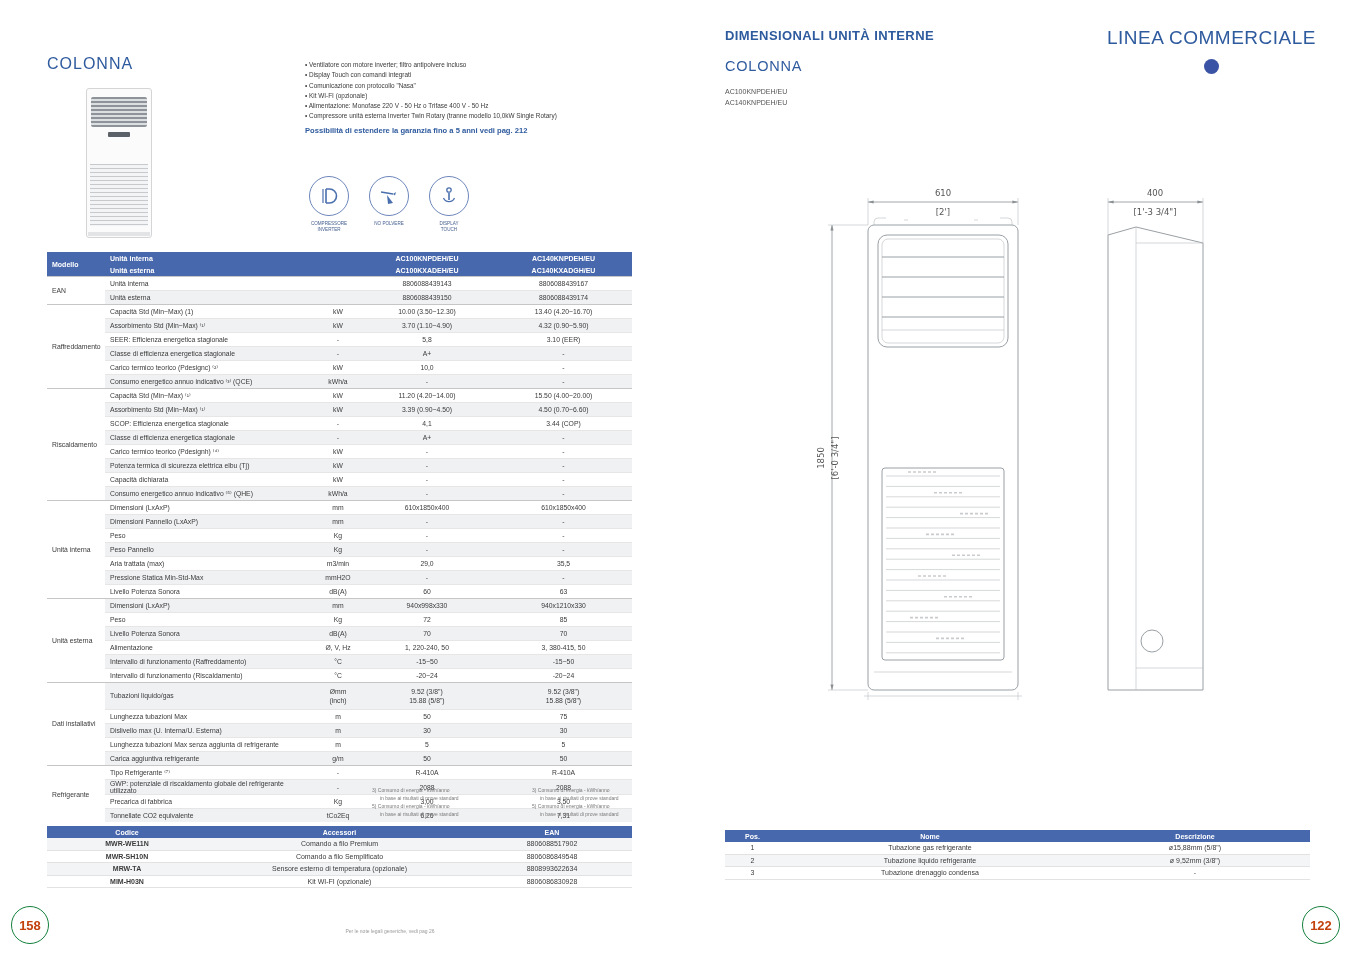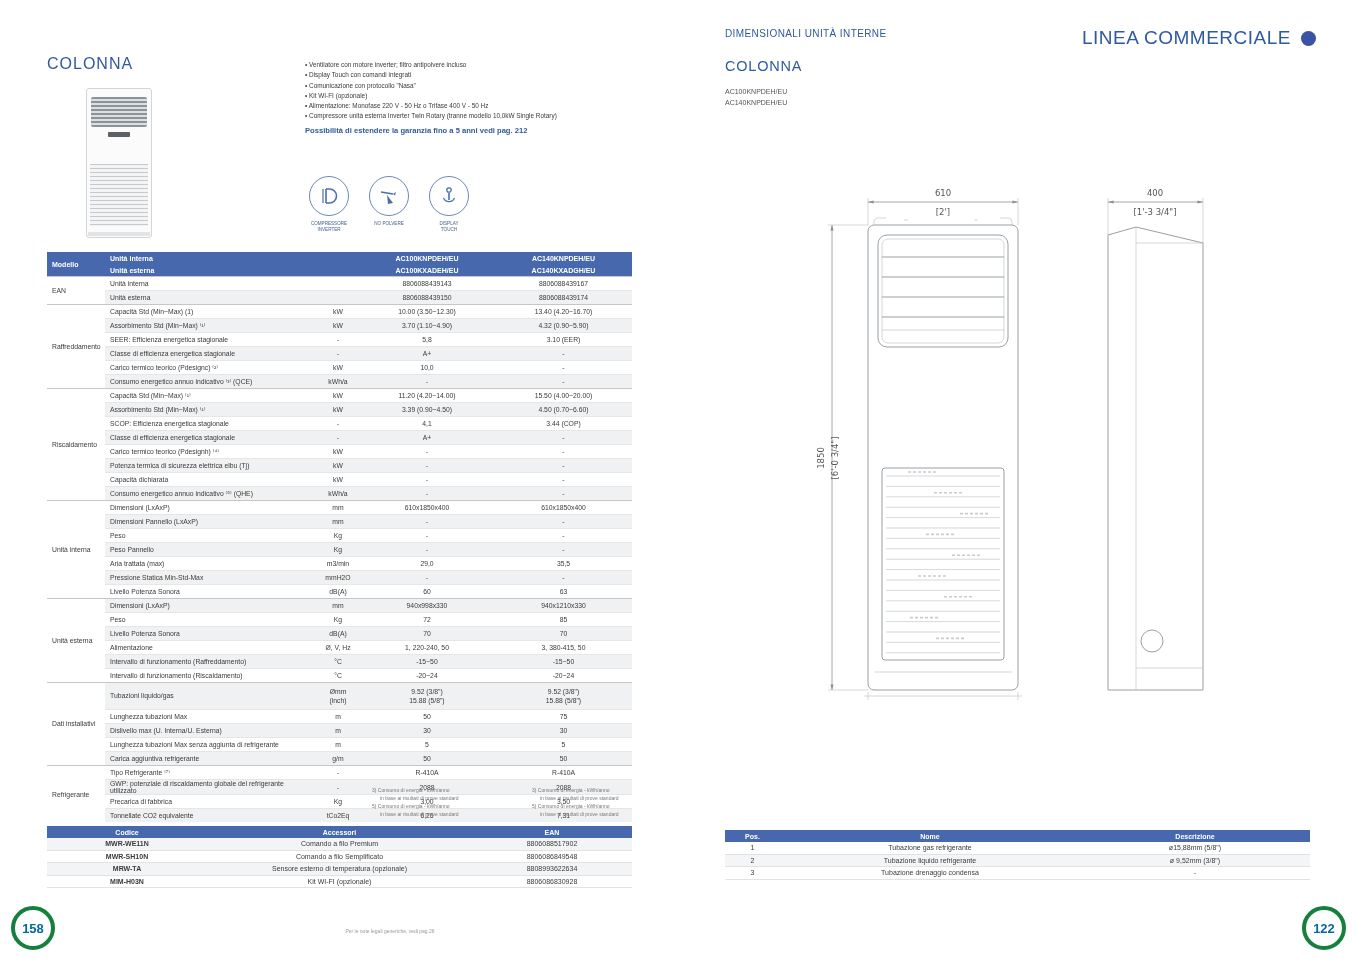--- a/index.html
+++ b/index.html
@@ -62,32 +62,32 @@
   
   .flat{width:585px;font-size:7px;}
   .flat thead td{background:#4868ad;color:#fff;font-weight:bold;height:12px;text-align:center;padding:0 4px;}
   .flat tbody td{height:11.5px;text-align:center;border-bottom:1px solid #e2e2e2;padding:0 4px;}
   .flat tbody td.code{font-weight:bold;}
   .acc{position:absolute;left:47px;top:826px;}
   .acc tbody tr:nth-child(odd){background:#f3f4f6;}
   .parts{position:absolute;left:47px;top:830px;}
   .parts tbody tr:nth-child(even){background:#f4f5f7;}
 
-  .page-circle{position:absolute;width:36px;height:36px;border:4px solid #15803d;border-radius:50%;
+  .page-circle{position:absolute;width:36px;height:36px;border:1px solid #15803d;border-radius:50%;
     display:flex;align-items:center;justify-content:center;
-    color:#0369a1;font-size:13px;font-weight:bold;}
+    color:#c2410c;font-size:13px;font-weight:bold;}
   #circle-158{left:11px;top:906px;}
   #circle-159{left:624px;top:906px;}
   .footer-note{position:absolute;left:290px;top:928px;width:200px;text-align:center;
     font-size:5px;color:#9a9a9a;}
 
   
-  .sec-label{position:absolute;left:47px;top:28px;font-size:10px;font-weight:normal;
+  .sec-label{position:absolute;left:47px;top:28px;font-size:13px;font-weight:bold;
     letter-spacing:.4px;color:#2e5a9e;}
-  .linea{position:absolute;right:40px;top:27px;display:flex;align-items:center;gap:10px;}
+  .linea{position:absolute;right:40px;top:27px;display:flex;align-items:center;gap:10px;flex-direction:column;}
   .linea .txt{font-size:19px;letter-spacing:.5px;color:#2e5a9e;}
   .linea .dot{width:15px;height:15px;border-radius:50%;background:#3a53a4;}
   .r-title{position:absolute;left:47px;top:58px;font-size:14.5px;letter-spacing:.8px;color:#2e5a9e;font-weight:500;}
   .r-models{position:absolute;left:47px;top:86px;font-size:7px;line-height:1.6;color:#555;}
 
   .drawing{position:absolute;left:0;top:140px;}
   .drawing .cad{stroke:#9aa0a4;fill:none;stroke-width:1;}
   .drawing .cad-thin{stroke:#b9bdc0;fill:none;stroke-width:.6;}
   .drawing .dim{stroke:#8a8f93;fill:none;stroke-width:.8;}
   .drawing text{fill:#555;font-size:8.5px;font-family:"DejaVu Sans",sans-serif;}

